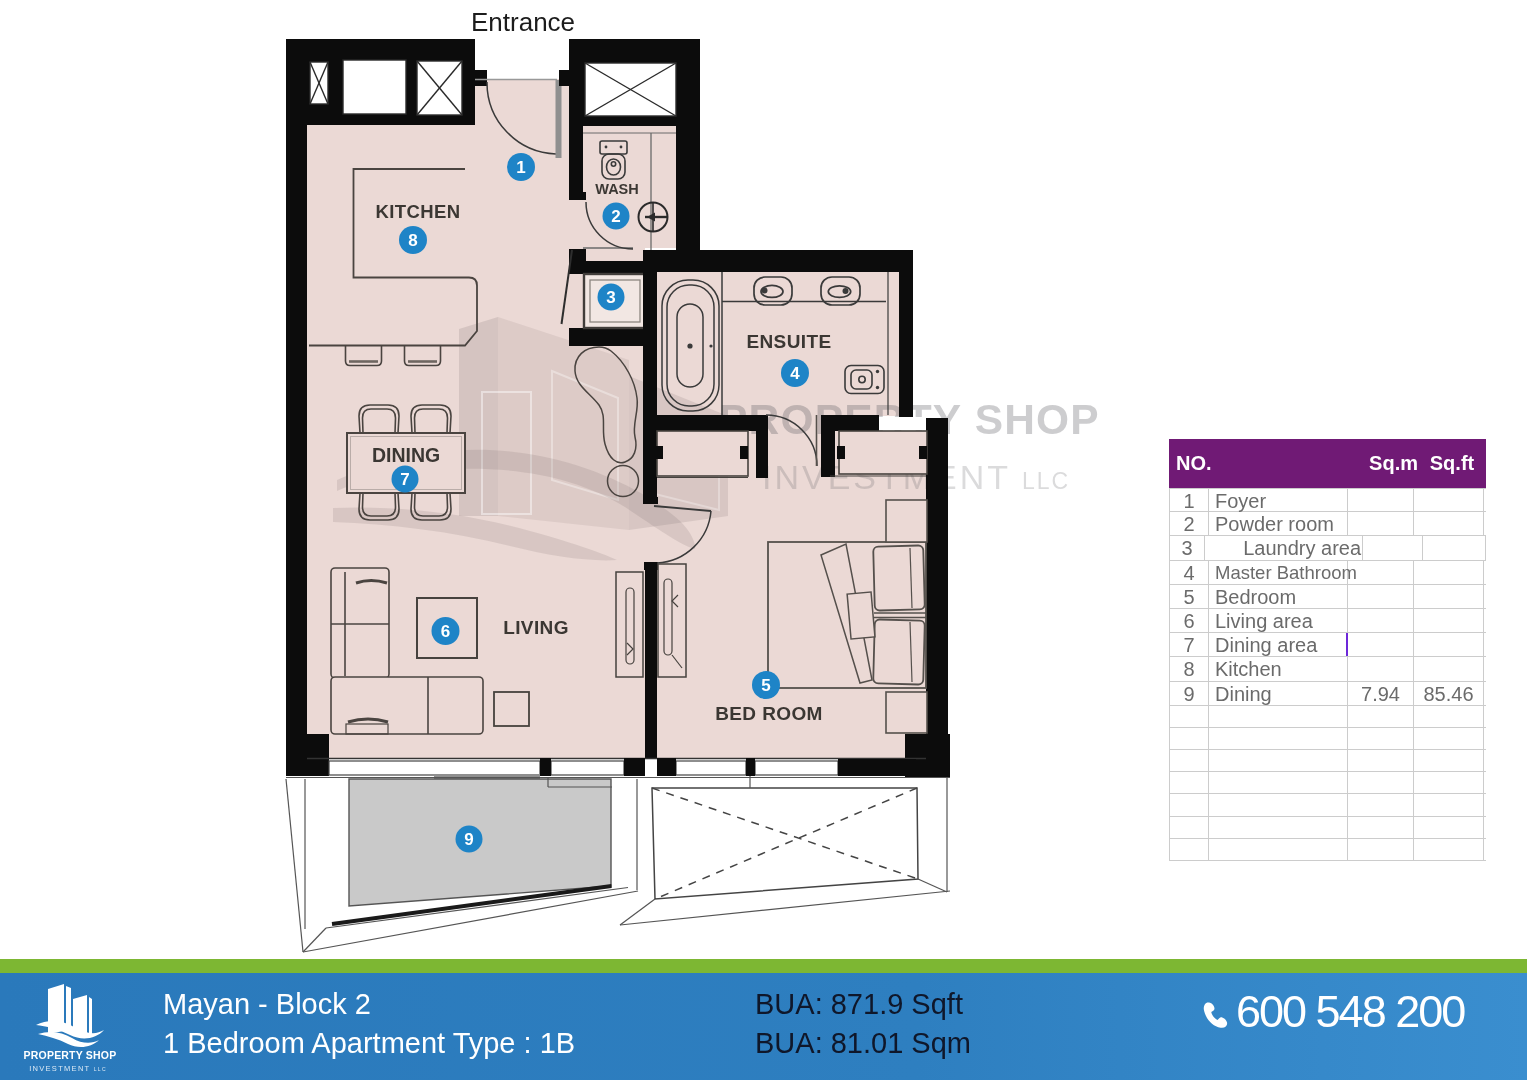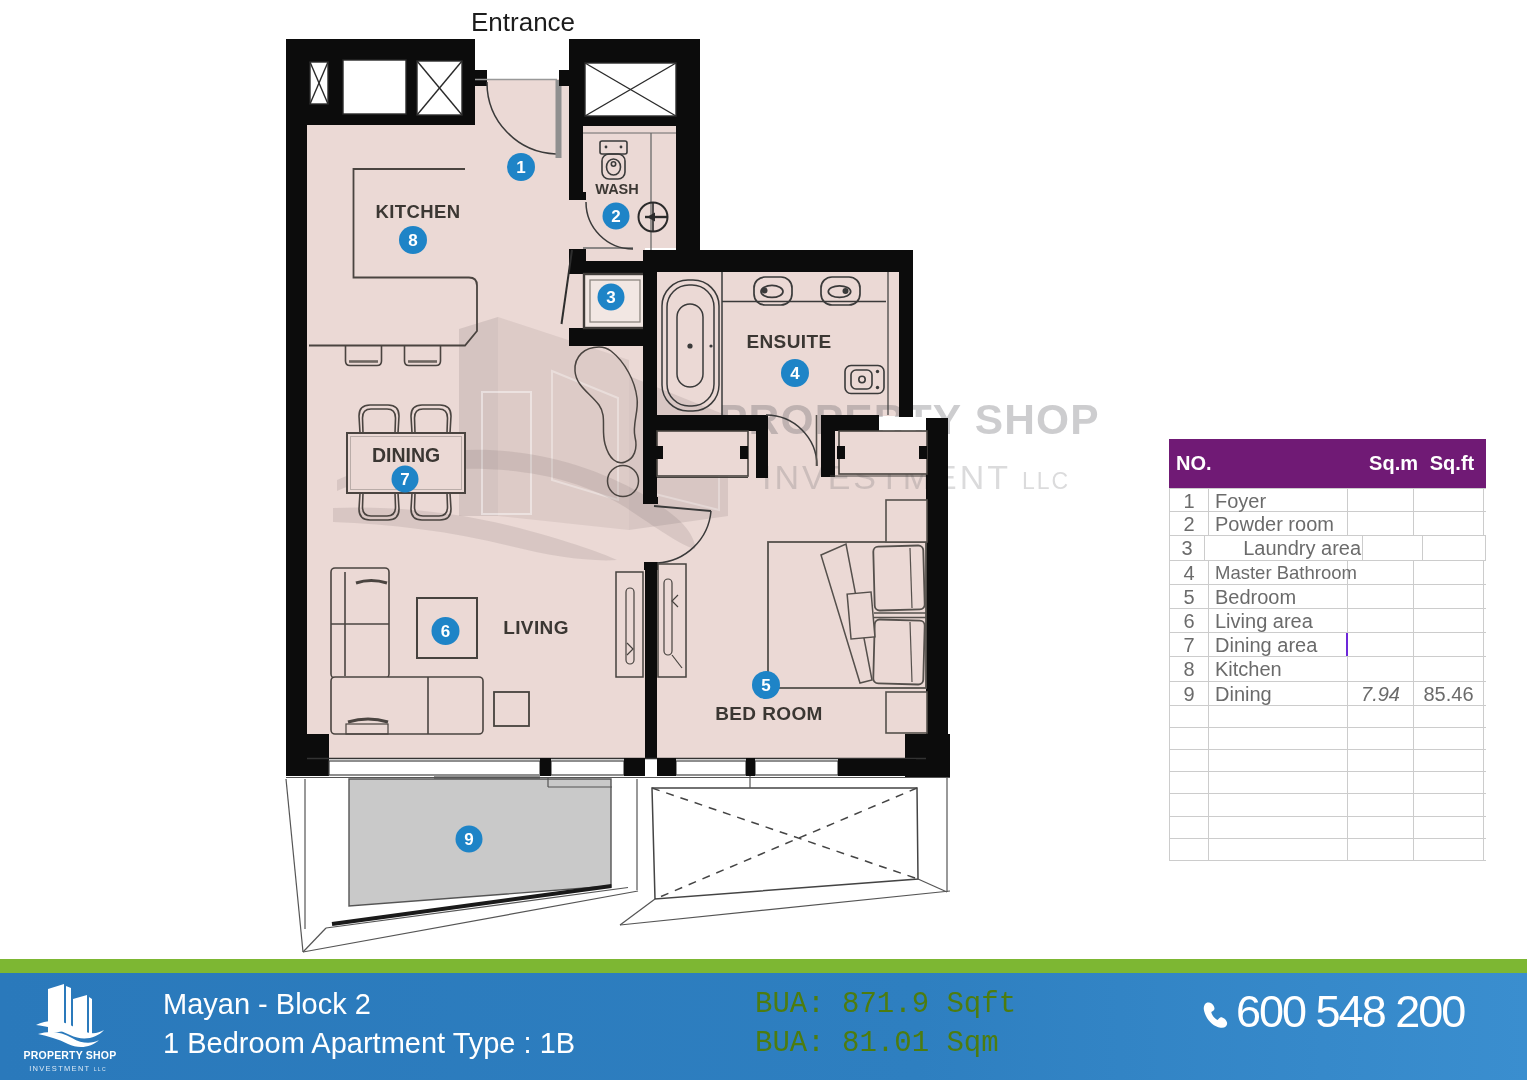--- a/index.html
+++ b/index.html
@@ -460,21 +460,21 @@
         </div>
         <div style="display:flex;height:24.2px;border-left:1px solid #ccc;border-bottom:1px solid #ccc;">
           <div style="width:39px;text-align:center;border-right:1px solid #ccc;line-height:24.2px;">8</div>
           <div style="width:139px;padding-left:6px;border-right:1px solid #ccc;line-height:24.2px;overflow:visible;font-size:20px;">Kitchen</div>
           <div style="width:66px;text-align:center;border-right:1px solid #ccc;line-height:24.2px;"></div>
           <div style="width:70px;text-align:center;border-right:1px solid #ccc;line-height:24.2px;"></div>
         </div>
         <div style="display:flex;height:24.2px;border-left:1px solid #ccc;border-bottom:1px solid #ccc;">
           <div style="width:39px;text-align:center;border-right:1px solid #ccc;line-height:24.2px;">9</div>
           <div style="width:139px;padding-left:6px;border-right:1px solid #ccc;line-height:24.2px;overflow:visible;font-size:20px;">Dining</div>
-          <div style="width:66px;text-align:center;border-right:1px solid #ccc;line-height:24.2px;font-style:italic;">7.94</div>
+          <div style="width:66px;text-align:center;border-right:1px solid #ccc;line-height:24.2px;">7.94</div>
           <div style="width:70px;text-align:center;border-right:1px solid #ccc;line-height:24.2px;">85.46</div>
         </div>
         <div style="display:flex;height:22.2px;border-left:1px solid #ccc;border-bottom:1px solid #ccc;">
           <div style="width:39px;text-align:center;border-right:1px solid #ccc;line-height:22.2px;"></div>
           <div style="width:139px;padding-left:6px;border-right:1px solid #ccc;line-height:22.2px;overflow:visible;font-size:20px;"></div>
           <div style="width:66px;text-align:center;border-right:1px solid #ccc;line-height:22.2px;"></div>
           <div style="width:70px;text-align:center;border-right:1px solid #ccc;line-height:22.2px;"></div>
         </div>
         <div style="display:flex;height:22.2px;border-left:1px solid #ccc;border-bottom:1px solid #ccc;">
           <div style="width:39px;text-align:center;border-right:1px solid #ccc;line-height:22.2px;"></div>
@@ -529,21 +529,21 @@
       <polygon points="65,18 68,20 68,56 65,56.5"></polygon>
       <path d="M12,46 C24,40 38,41 50,48 C62,55 72,56 80,51 C72,60 58,62 46,56 C34,50 22,47 12,46 Z"></path>
       <path d="M14,55 C26,51 38,53 48,59 C58,65 68,65 75,61 C67,69 54,70 44,65 C34,60 24,57 14,55 Z"></path>
     </g>
     <text x="46" y="80" font-size="10.5" font-weight="bold" fill="#fff" text-anchor="middle" letter-spacing="0.2">PROPERTY SHOP</text>
     <text x="44" y="92" font-size="7.5" fill="#dce9f5" text-anchor="middle" letter-spacing="1.3">INVESTMENT <tspan font-size="5">LLC</tspan></text>
   </svg>
 
   <div class="abs" style="left:163px;top:26px;color:#fff;font-size:29px;line-height:39px;white-space:nowrap;">Mayan - Block 2<br>1 Bedroom Apartment Type : 1B</div>
 
-  <div class="abs" style="left:755px;top:26px;color:#4d7c0f;font-size:29px;line-height:39px;white-space:nowrap;font-family:Liberation Mono, monospace;">BUA: 871.9 Sqft<br>BUA: 81.01 Sqm</div>
+  <div class="abs" style="left:755px;top:26px;color:#0f172a;font-size:29px;line-height:39px;white-space:nowrap;">BUA: 871.9 Sqft<br>BUA: 81.01 Sqm</div>
 
   <div class="abs" style="left:1200px;top:27px;width:270px;color:#fff;text-align:left;white-space:nowrap;">
     <svg width="30" height="30" viewBox="0 0 24 24" style="vertical-align:-2px;margin-right:6px;">
           <path d="M3,8 C3,4 5,2 8,3 C10,3.7 11,5 11.5,7 C11.8,8.2 11.3,9 10.3,9.6 L9,10.4 C9.6,13 11.5,15.5 14,16.8 L15.2,15.6 C16,14.7 17,14.4 18.1,14.9 C20,15.7 21.3,17 21.7,19 C22,21.5 20,23.5 16.5,23 C9.5,22 4,15 3,8 Z" fill="#fff"></path>
         </svg><span style="font-size:45px;letter-spacing:-2px;">600 548 200</span>
   </div>
 
 </div>
 
 </div>

